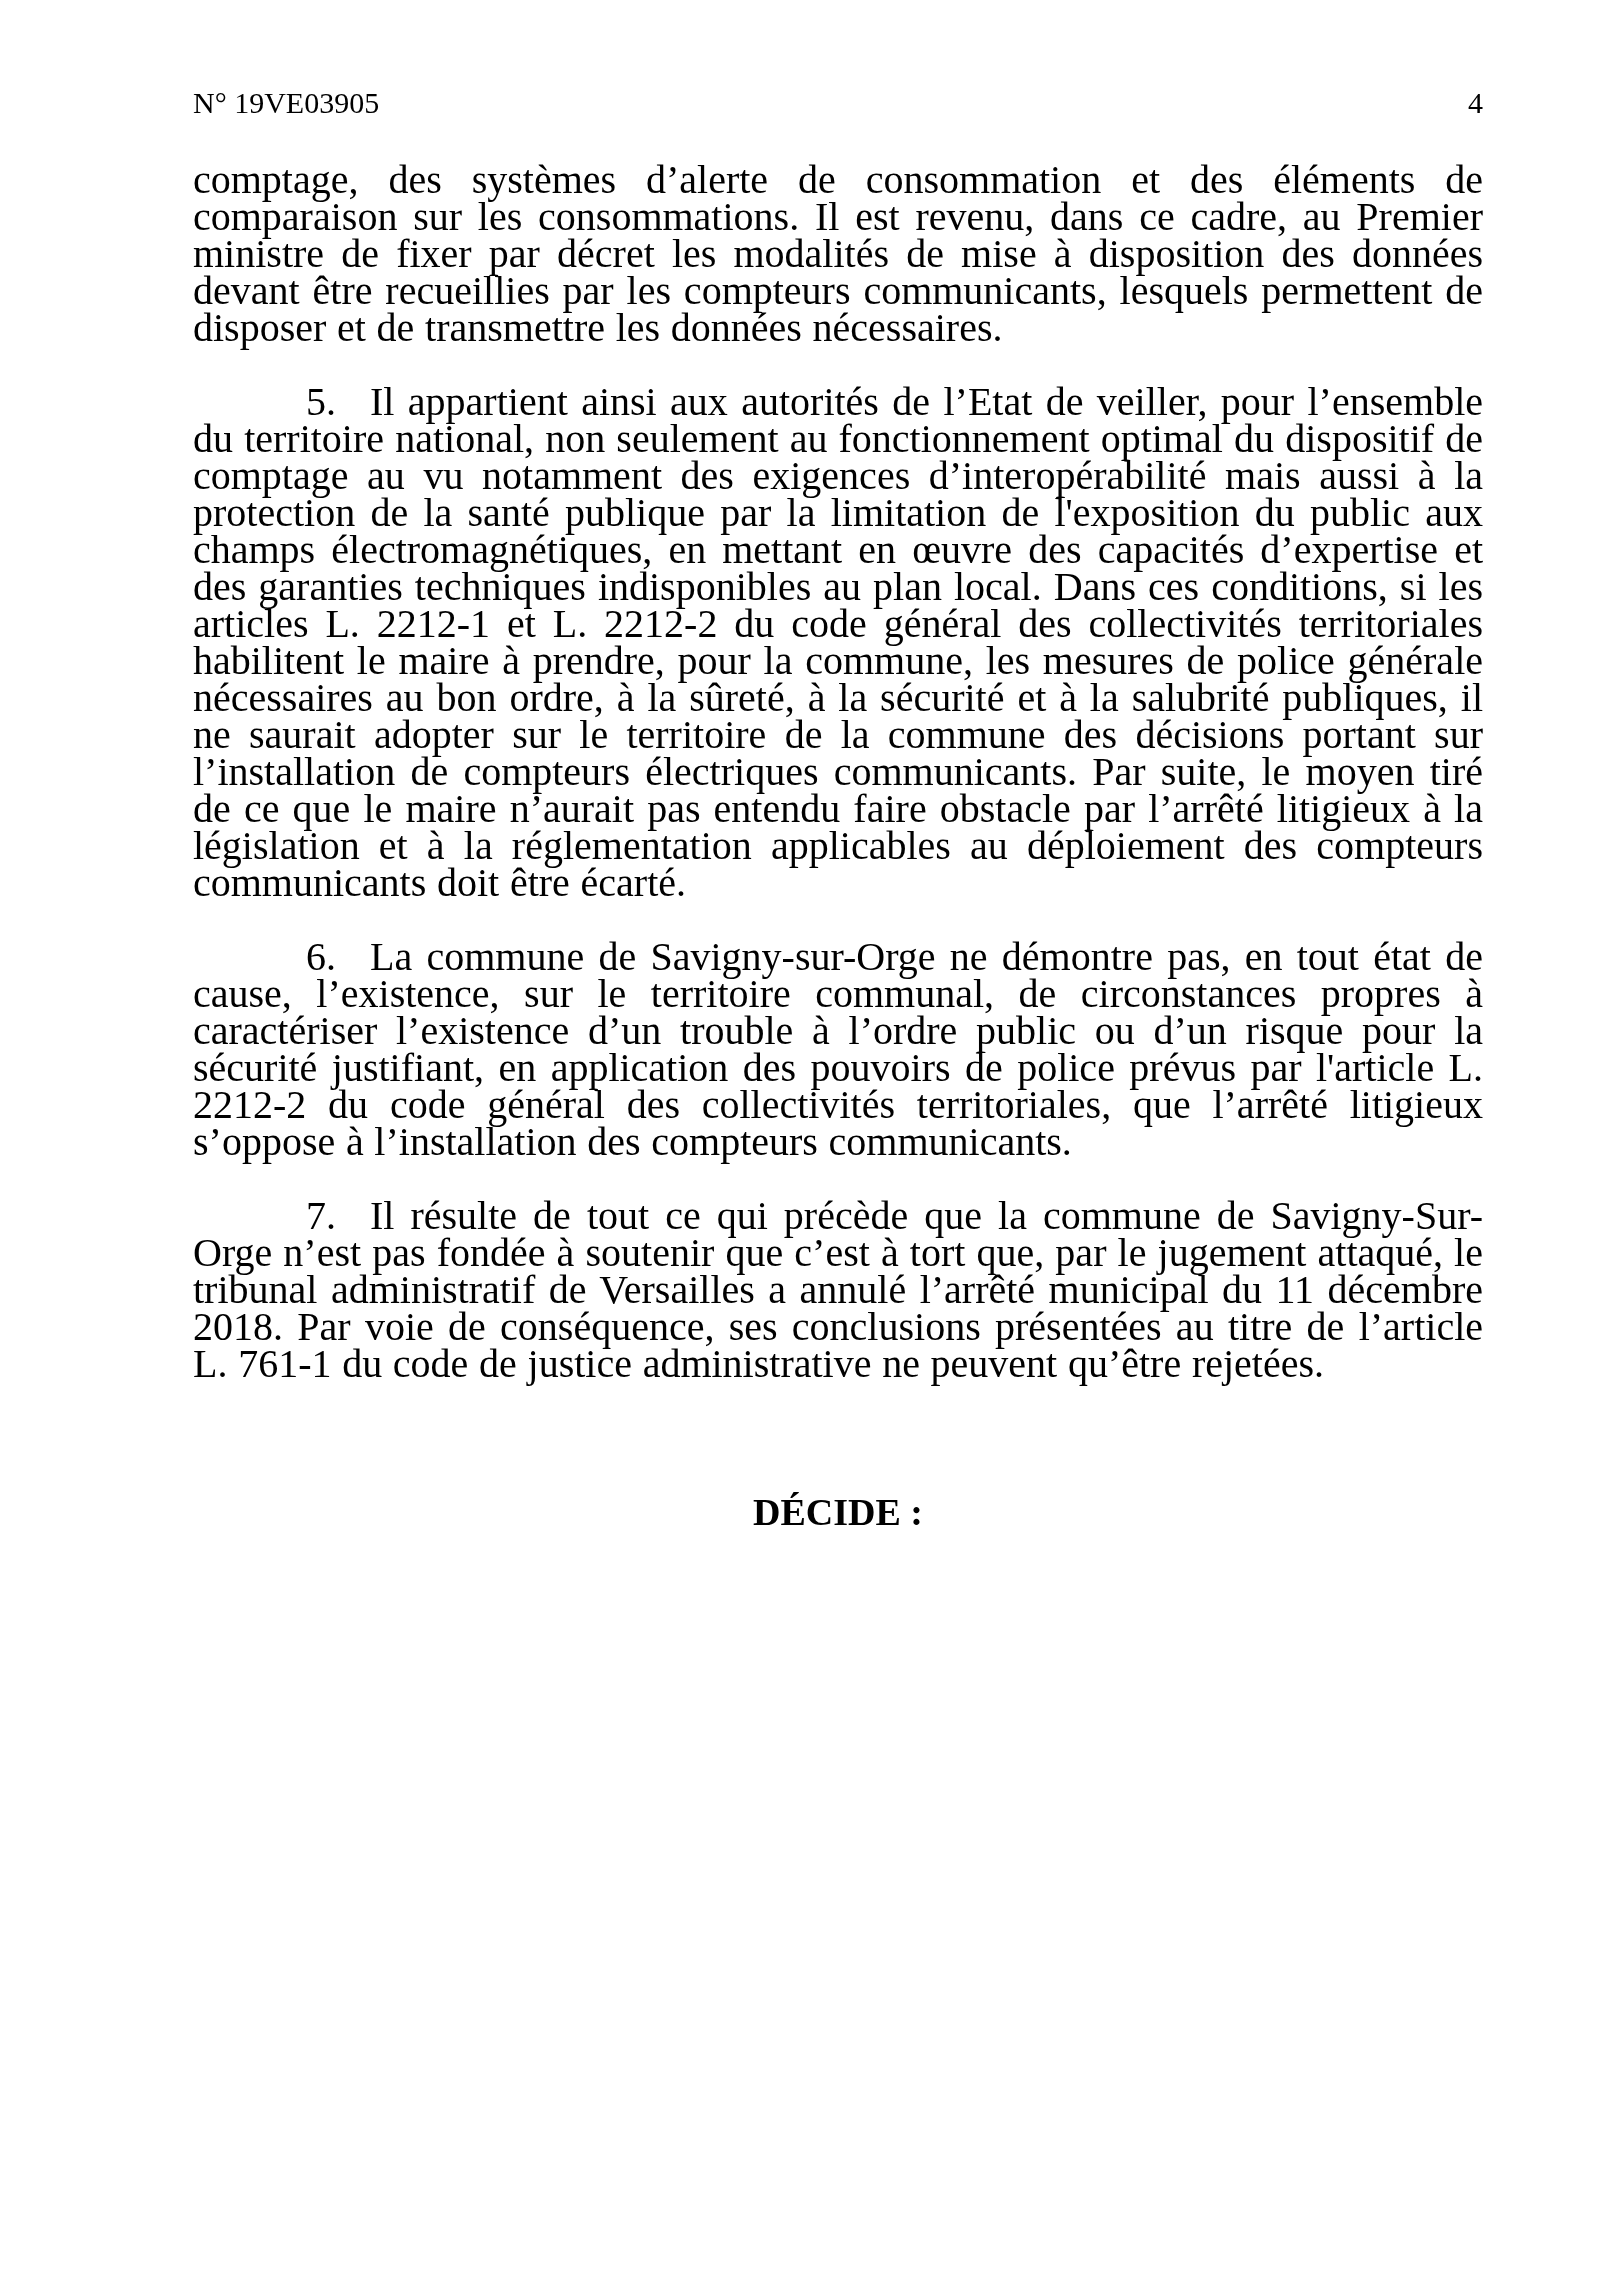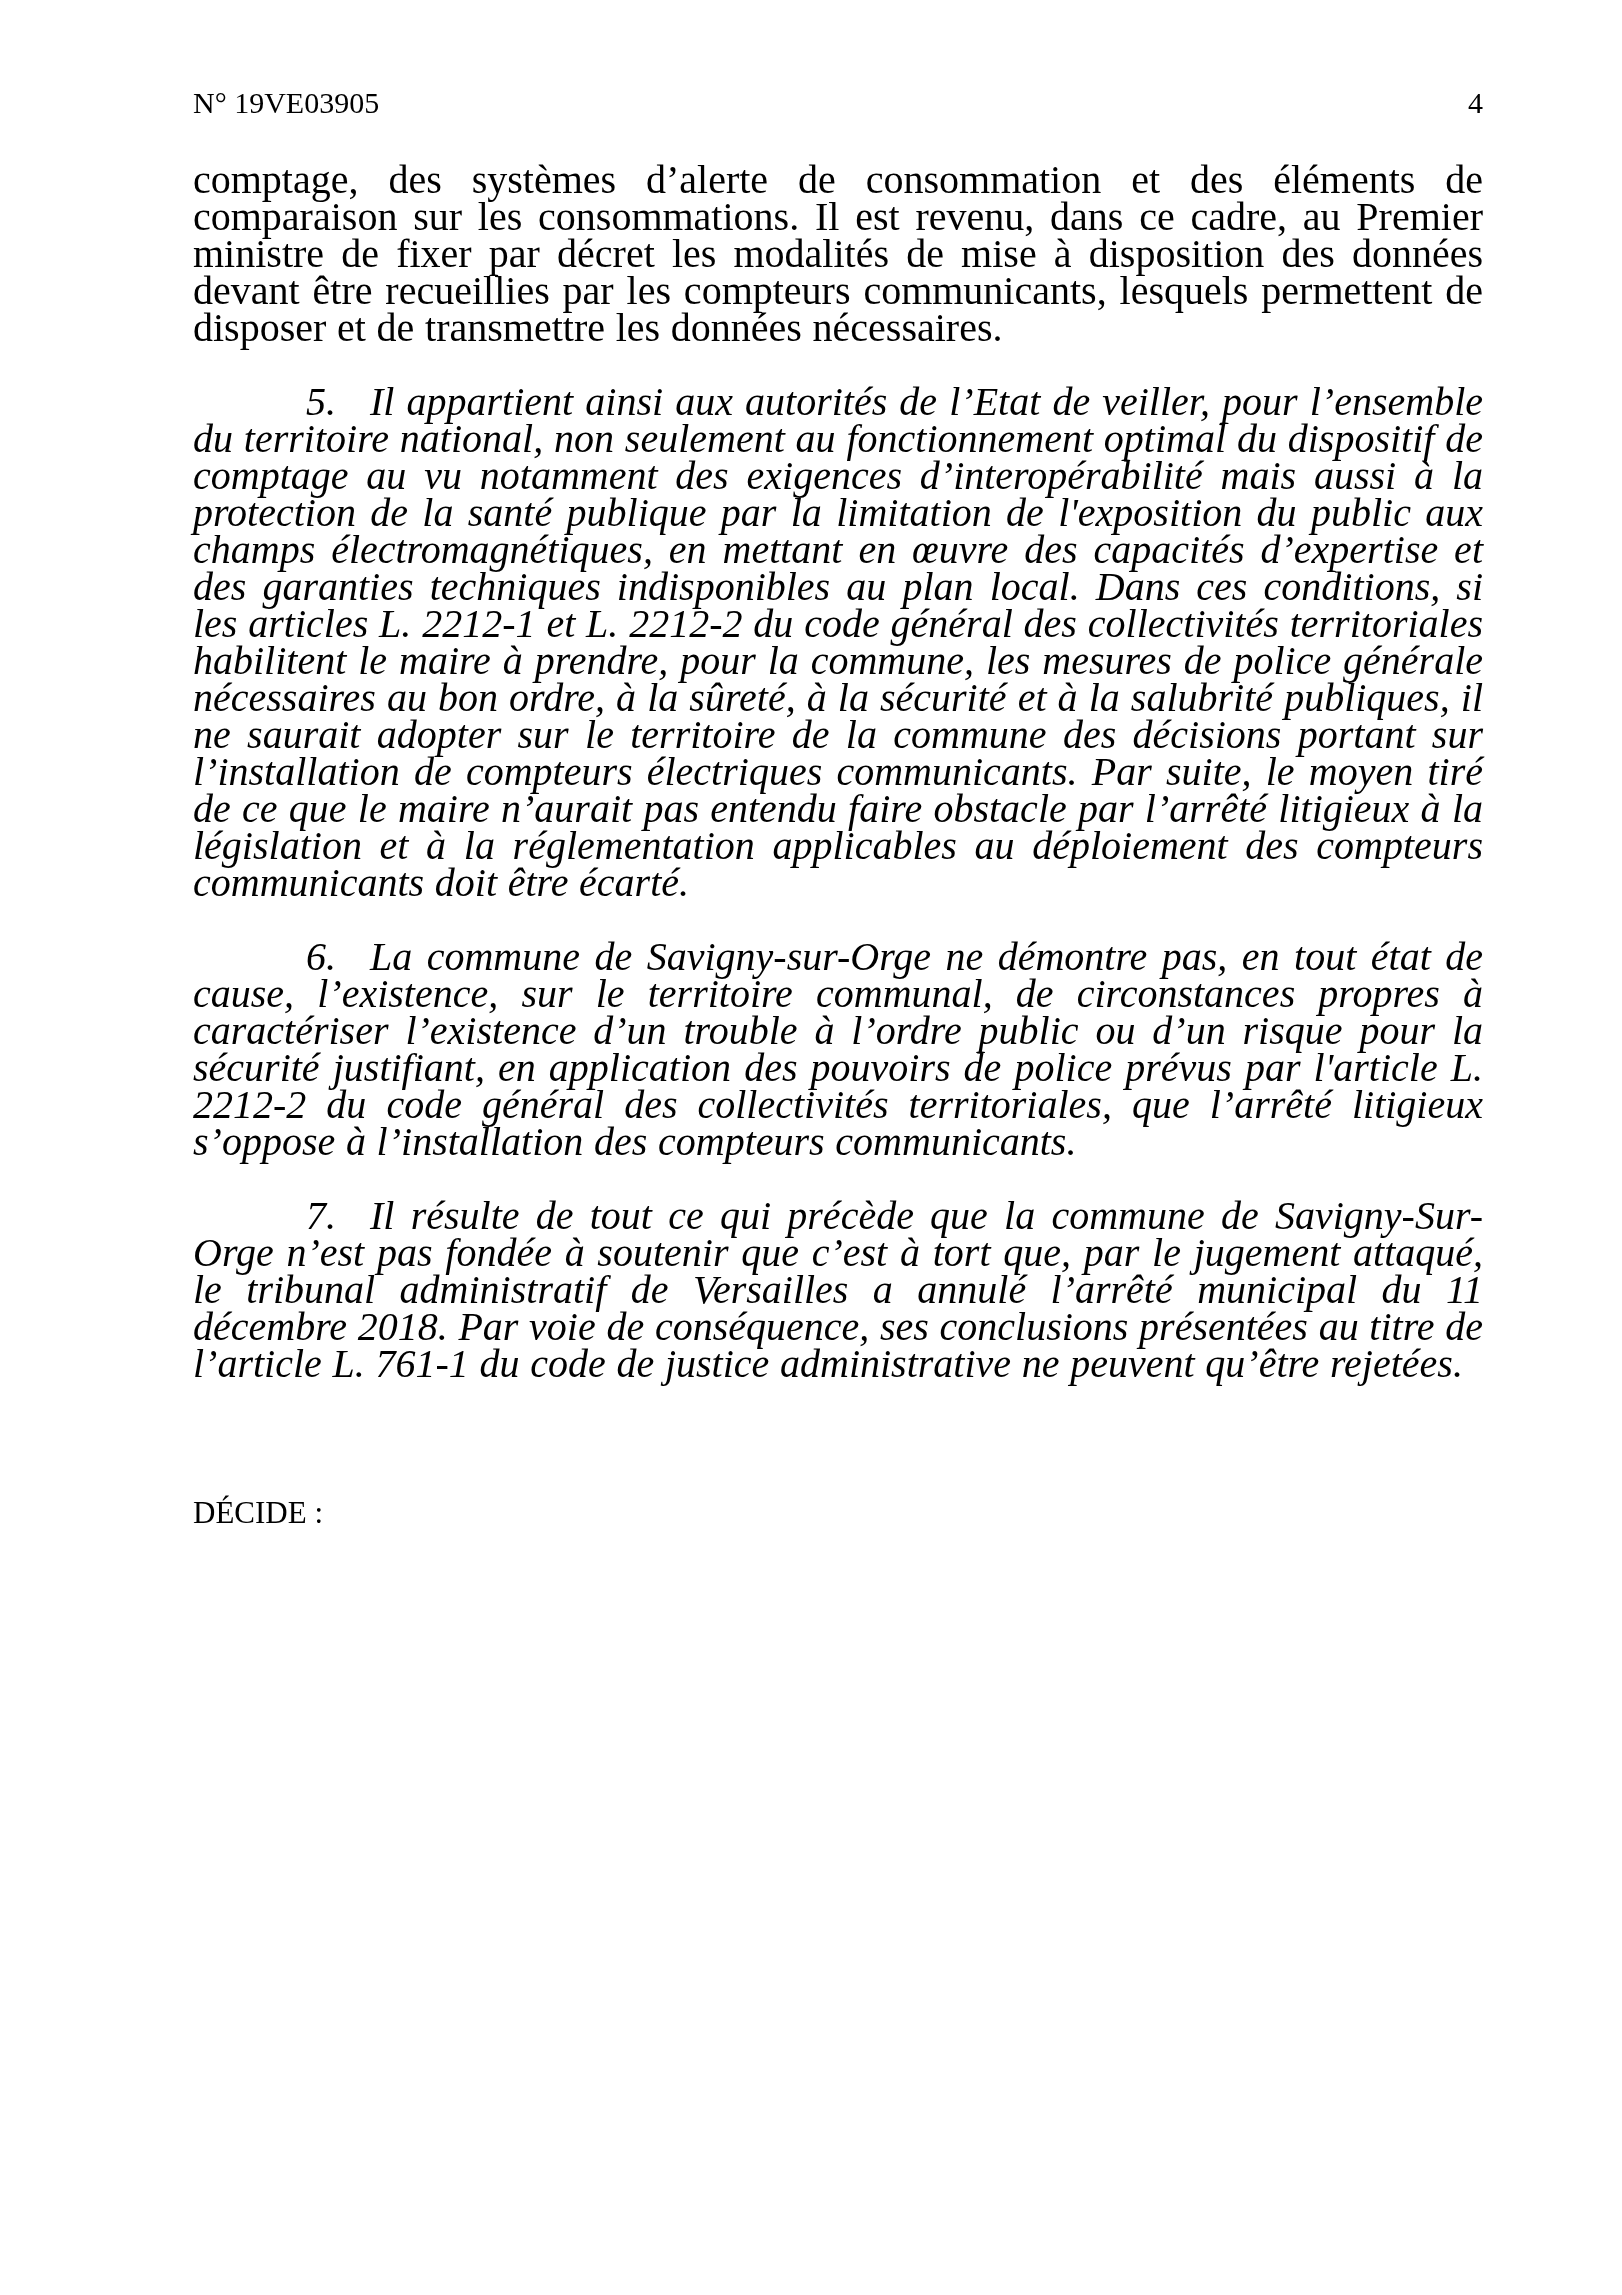--- a/index.html
+++ b/index.html
@@ -41,31 +41,31 @@
     line-height: 37px;
     text-align: justify;
     margin: 37px 0 0 0;
     word-spacing: 0.7px;
   }
   p.first-par {
     margin-top: 40px;
   }
   p.numbered {
     text-indent: 113px;
-    font-style: italic;
   }
   .tab {
     display: inline-block;
     width: 34px;
   }
   p.decide-heading {
     margin: 112px 0 0 0;
-    font-size: 31px;
+    font-size: 38px;
     line-height: 37px;
-    text-align: left;
+    text-align: center;
+    font-weight: bold;
   }
   p.article-par {
     margin: 112px 0 0 0;
     font-size: 30px;
     line-height: 37px;
     text-align: justify;
   }
   .article-lead {
     text-decoration: underline;
     text-decoration-thickness: 2.6px;

